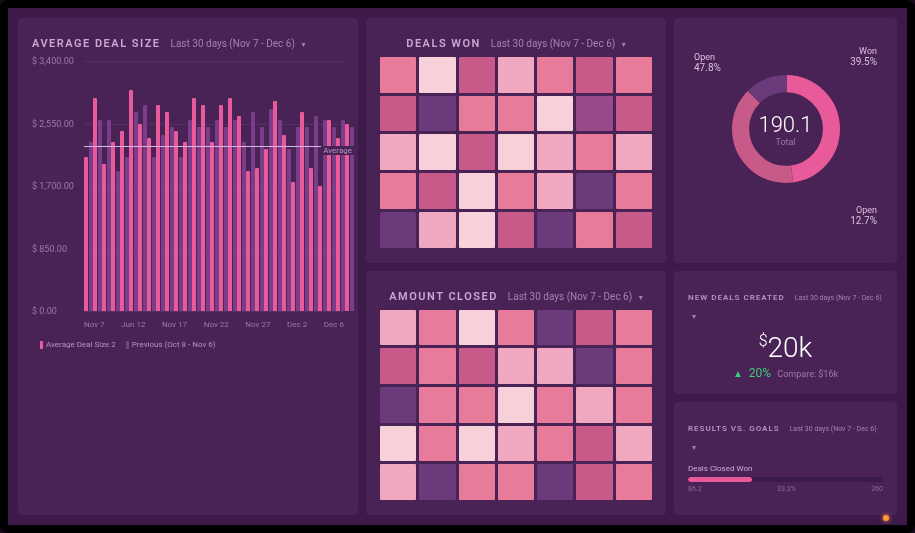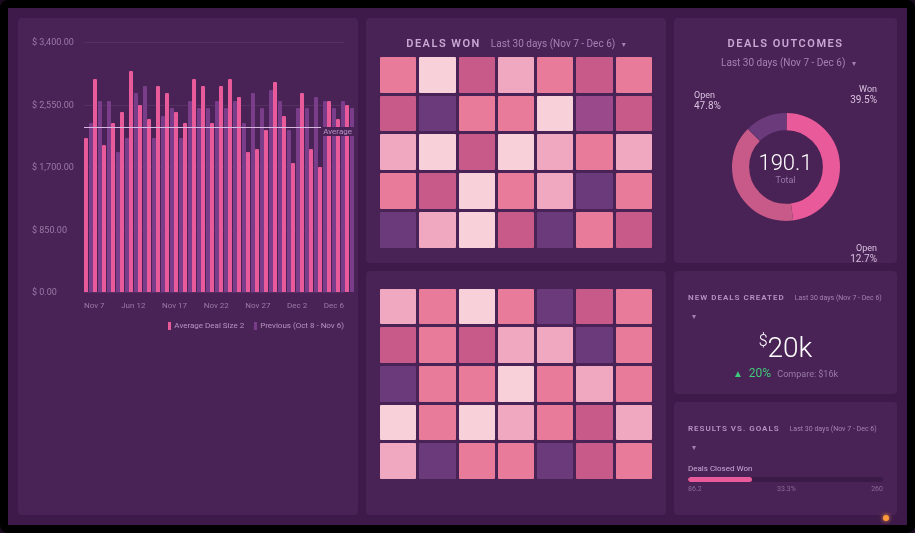--- a/index.html
+++ b/index.html
@@ -27,21 +27,21 @@
 .barchart { position: relative; height: 290px; margin-top: 10px; }
 .y-axis { position: absolute; left: 0; top: 0; bottom: 40px; width: 50px; }
 .y-tick { position: absolute; left: 0; font-size: 9px; color: #9a7aa6; transform: translateY(-50%); }
 .y-tick .line { position: absolute; left: 52px; width: 260px; height: 1px; background: rgba(200,170,210,0.1); top: 50%; }
 .plot { position: absolute; left: 52px; right: 0; top: 0; bottom: 40px; display: flex; align-items: flex-end; gap: 0; }
 .bar-group { flex: 1; display: flex; align-items: flex-end; justify-content: center; gap: 1px; height: 100%; }
 .bar { width: 4px; border-radius: 1px 1px 0 0; }
 .bar.cur { background: #e85a9a; }
 .bar.prev { background: #7a3d8a; }
 .x-axis { position: absolute; left: 52px; right: 0; bottom: 22px; display: flex; justify-content: space-between; font-size: 8px; color: #9a7aa6; }
-.legend-bar { position: absolute; bottom: 2px; left: 0; right: 0; text-align: right; font-size: 8px; color: #b892c4; }
+.legend-bar { position: absolute; bottom: 2px; left: 0; right: 0; text-align: left; font-size: 8px; color: #b892c4; }
 .legend-bar .sw { display: inline-block; width: 3px; height: 8px; margin: 0 3px 0 8px; vertical-align: middle; }
 .avg-line { position: absolute; left: 52px; right: 0; height: 1px; background: #d8b8e0; }
 .avg-label { position: absolute; right: -10px; font-size: 8px; color: #b892c4; background: #4a2356; padding: 0 2px; }
 
 
 .heatmap { display: grid; grid-template-columns: repeat(7, 1fr); grid-template-rows: repeat(5, 1fr); gap: 3px; height: calc(100% - 26px); margin-top: 4px; }
 .hcell { border-radius: 1px; }
 
 
 .donut-wrap { position: relative; height: 190px; margin-top: 6px; }
@@ -72,20 +72,27 @@
 
 .led { position: absolute; bottom: 4px; right: 18px; width: 6px; height: 6px; border-radius: 50%; background: #ff9a3a; box-shadow: 0 0 4px #ff9a3a; }
 </style>
 </head>
 <body>
 
 <div class="frame">
   <div class="dash">
 
     <div class="card card-avg">
+      <div class="header-row-left">
+        <span class="card-title">AVERAGE DEAL SIZE</span>
+        <span class="card-sub">
+          <span>Last 30 days (Nov 7 - Dec 6)</span>
+          <span class="chev">▾</span>
+        </span>
+      </div>
 
       <div class="barchart">
         <div class="y-axis" id="yaxis">
             <div class="y-tick" style="top: 0%;">$ 3,400.00<div class="line"></div></div>
             <div class="y-tick" style="top: 25%;">$ 2,550.00<div class="line"></div></div>
             <div class="y-tick" style="top: 50%;">$ 1,700.00<div class="line"></div></div>
             <div class="y-tick" style="top: 75%;">$ 850.00<div class="line"></div></div>
             <div class="y-tick" style="top: 100%;">$ 0.00<div class="line"></div></div>
           </div>
         <div class="plot" id="barplot">
@@ -270,27 +277,20 @@
           <div class="hcell" style="background: rgb(240, 168, 192);"></div>
           <div class="hcell" style="background: rgb(248, 208, 218);"></div>
           <div class="hcell" style="background: rgb(200, 90, 138);"></div>
           <div class="hcell" style="background: rgb(106, 58, 122);"></div>
           <div class="hcell" style="background: rgb(232, 122, 154);"></div>
           <div class="hcell" style="background: rgb(200, 90, 138);"></div>
         </div>
     </div>
 
     <div class="card col3-top">
-      <div class="header-row">
-        <span class="card-title">DEALS OUTCOMES</span><br>
-        <span class="card-sub">
-          <span>Last 30 days (Nov 7 - Dec 6)</span>
-          <span class="chev">▾</span>
-        </span>
-      </div>
       <div class="donut-wrap">
         <svg class="donut" width="120" height="120" viewBox="0 0 42 42">
           <circle cx="21" cy="21" r="15.9" fill="transparent" stroke="#3a1a46" stroke-width="6"></circle>
           <circle cx="21" cy="21" r="15.9" fill="transparent" stroke="#e85a9a" stroke-width="6" stroke-dasharray="47.8 52.2" stroke-dashoffset="25"></circle>
           <circle cx="21" cy="21" r="15.9" fill="transparent" stroke="#c85a8a" stroke-width="6" stroke-dasharray="39.5 60.5" stroke-dashoffset="-22.8"></circle>
           <circle cx="21" cy="21" r="15.9" fill="transparent" stroke="#6a3a7a" stroke-width="6" stroke-dasharray="12.7 87.3" stroke-dashoffset="-62.3"></circle>
         </svg>
         <div class="donut-center">
           <div class="val">190.1</div>
           <div class="lbl">Total</div>
@@ -304,20 +304,27 @@
           <span class="pct">39.5%</span>
         </div>
         <div class="d-label" style="right:6px; bottom:2px; text-align:right;">
           <span>Open</span>
           <span class="pct">12.7%</span>
         </div>
       </div>
     </div>
 
     <div class="card">
+      <div class="header-row">
+        <span class="card-title">AMOUNT CLOSED</span>
+        <span class="card-sub">
+          <span>Last 30 days (Nov 7 - Dec 6)</span>
+          <span class="chev">▾</span>
+        </span>
+      </div>
       <div class="heatmap" id="hm2">
           <div class="hcell" style="background: rgb(240, 168, 192);"></div>
           <div class="hcell" style="background: rgb(232, 122, 154);"></div>
           <div class="hcell" style="background: rgb(248, 208, 218);"></div>
           <div class="hcell" style="background: rgb(232, 122, 154);"></div>
           <div class="hcell" style="background: rgb(106, 58, 122);"></div>
           <div class="hcell" style="background: rgb(200, 90, 138);"></div>
           <div class="hcell" style="background: rgb(232, 122, 154);"></div>
           <div class="hcell" style="background: rgb(200, 90, 138);"></div>
           <div class="hcell" style="background: rgb(232, 122, 154);"></div>

